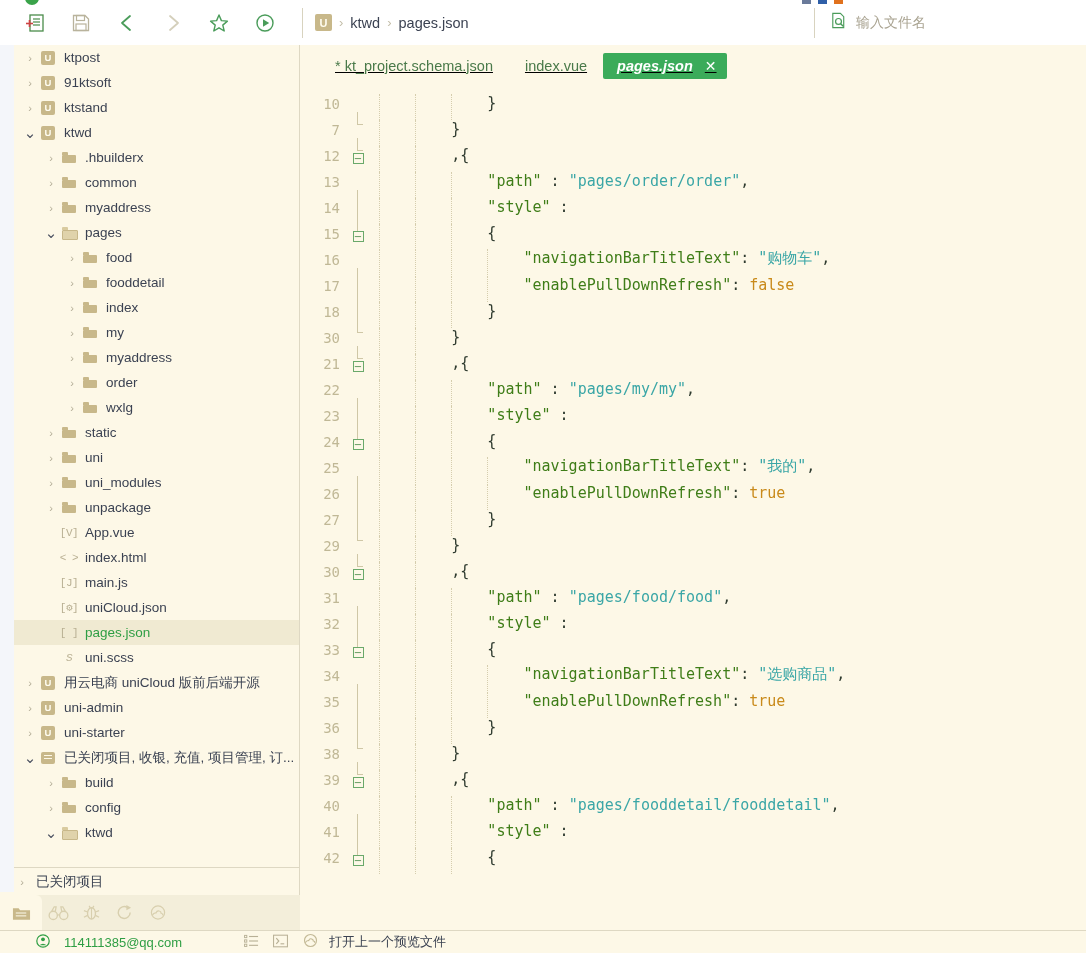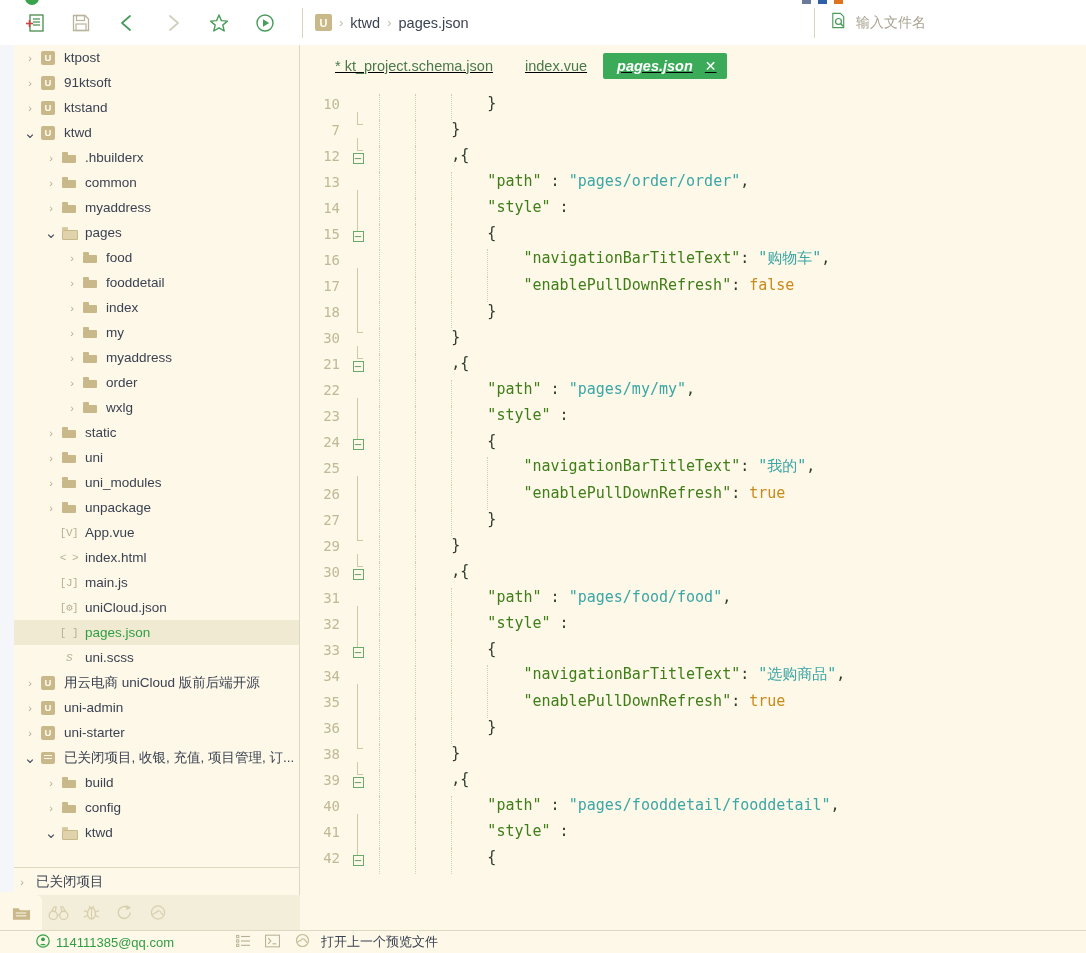--- a/index.html
+++ b/index.html
@@ -260,21 +260,21 @@
 
   
   .statusbar {
     position: absolute; left: 0; top: 930px;
     width: 1086px; height: 23px;
     background: #fdf8e7;
     border-top: 1px solid #ded8c3;
     display: flex; align-items: center;
     font-size: 13px; color: #3b4252;
   }
-  .sb-item { display: flex; align-items: center; gap: 6px; justify-content: center; }
+  .sb-item { display: flex; align-items: center; gap: 14px; justify-content: center; }
   .sb-email { color: #2f9e44; }
   .sb-icons { display:flex; align-items:center; gap: 14px; }
 </style>
 </head>
 <body>
 
 <div id="app">
 
   <div class="toolbar">
     <div class="tb-left">

